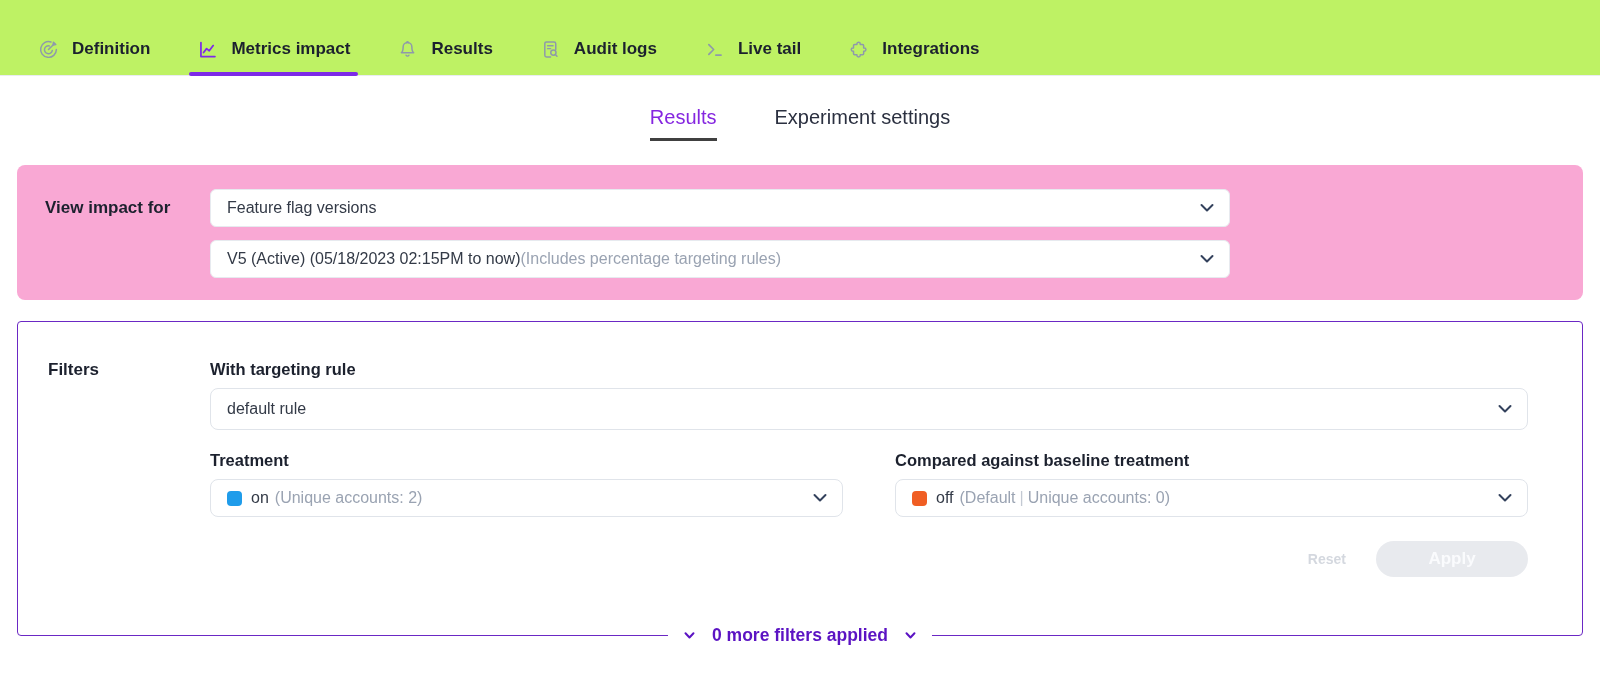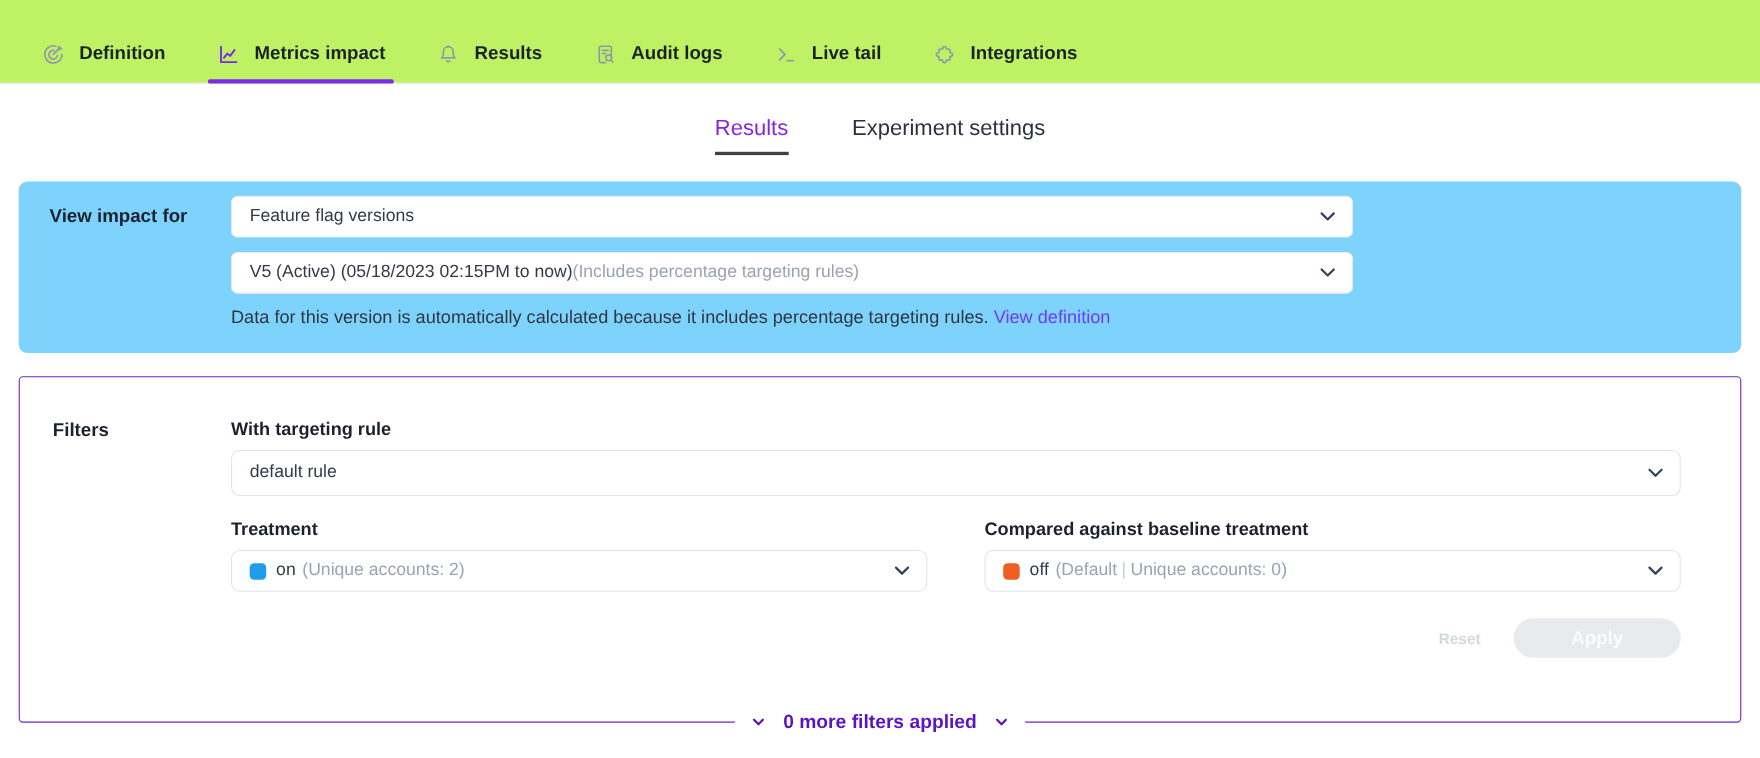--- a/index.html
+++ b/index.html
@@ -57,23 +57,23 @@
     cursor: pointer;
   }
   .subtab.active {
     color: #8526e0;
     border-bottom: 3px solid #404040;
   }
 
   
   .impact-panel {
     margin: 24px 17px 0;
-    background: #7dd3fc;
+    background: #f9a8d4;
     border-radius: 8px;
-    padding: 13px 28px 22px;
+    padding: 24px 28px 22px;
     display: grid;
     grid-template-columns: 165px 1fr;
   }
   .panel-label {
     font-size: 17px;
     font-weight: 700;
     color: #1c212e;
     padding-top: 9px;
   }
   .impact-controls { max-width: 1020px; }
@@ -293,23 +293,20 @@
     <div class="select">
       <span>V5 (Active) (05/18/2023 02:15PM to now) </span>
       <span class="muted">(Includes percentage targeting rules)</span>
       <span class="chev">
         <svg width="14" height="9" viewBox="0 0 14 9" fill="none" stroke="#33415c" stroke-width="2" stroke-linecap="round" stroke-linejoin="round">
             <path d="M1.5 1.5L7 7l5.5-5.5"></path>
           </svg>
       </span>
     </div>
 
-    <div class="helper">
-      <span>Data for this version is automatically calculated because it includes percentage targeting rules. </span><a>View definition</a>
-    </div>
 
   </div>
 </div>
 
 <div class="filters-panel">
   <div class="panel-label" style="padding-top:0">Filters</div>
 
   <div class="filters-content">
     <div class="field-label">With targeting rule</div>
 

